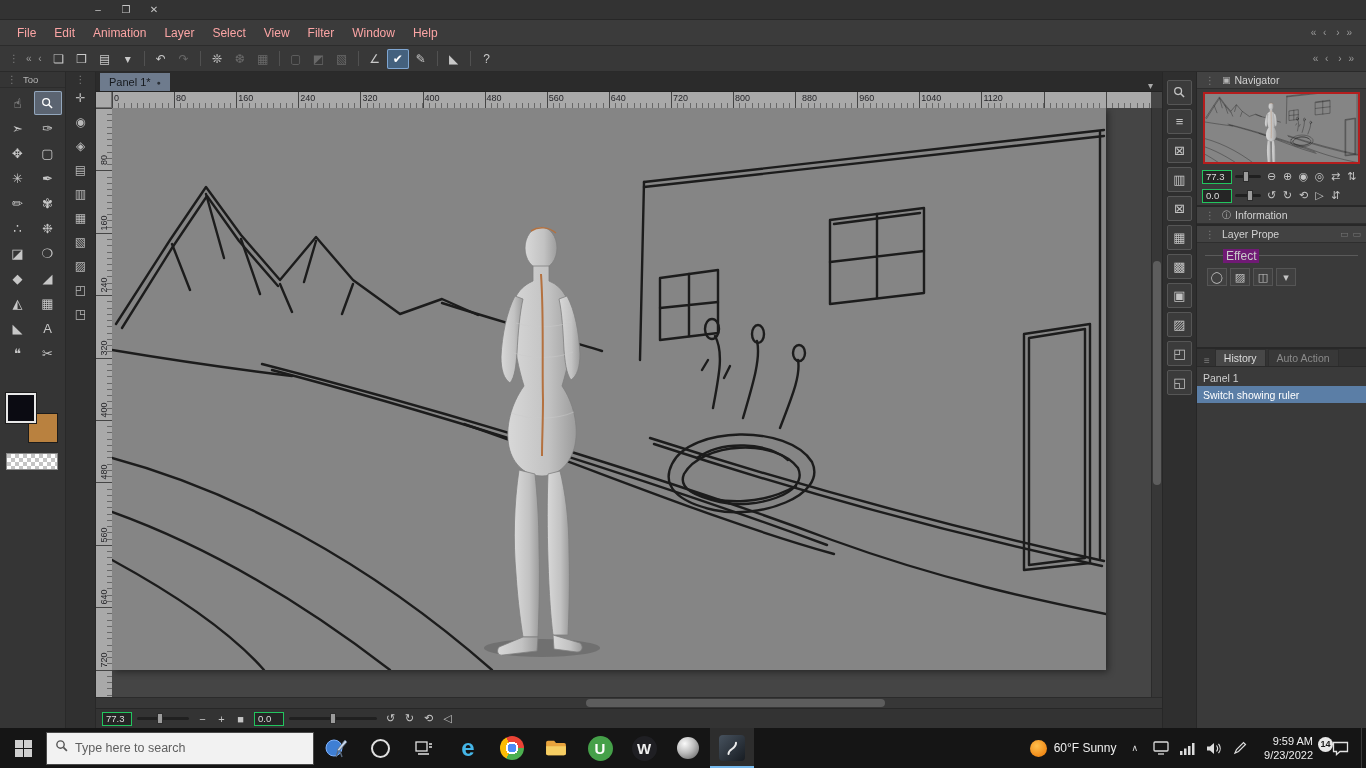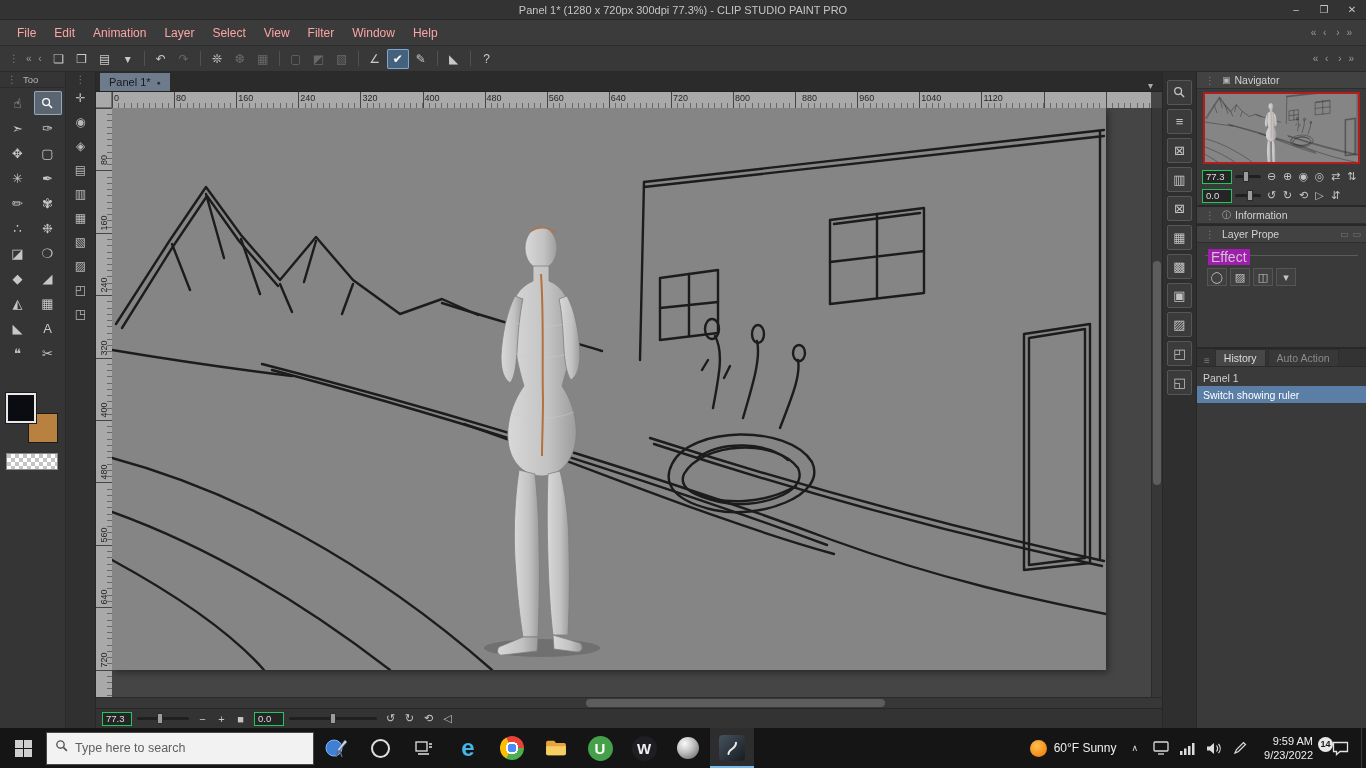--- a/index.html
+++ b/index.html
@@ -87,21 +87,21 @@
   .nav-row{display:flex;align-items:center;gap:3px;padding:2px 5px;}
   .nav-row .slider{width:26px;}
   .nicons{display:flex;gap:1px;}
   .nbtn{width:15px;height:15px;display:flex;align-items:center;justify-content:center;font-size:11px;color:#c5c5c5;}
   .info-body{padding:3px 6px 8px;font-size:9.5px;color:#c9c9c9;}
   .info-line{display:flex;gap:4px;margin-bottom:7px;white-space:nowrap;}
   .info-grid{display:grid;grid-template-columns:14px 44px 14px 44px;gap:7px 6px;align-items:center;}
   .dot-box{height:12px;border:1px dashed #7a7a7a;background:#343434;}
   .lp-body{padding:4px 8px 10px;min-height:104px;}
   .fieldset{border-top:1px solid #5a5a5a;position:relative;margin-top:8px;padding-top:10px;}
-  .fs-label{position:absolute;top:-7px;left:3px;background:#a21caf;padding:0 3px;font-size:14px;color:#c9c9c9;}
+  .fs-label{position:absolute;top:-7px;left:18px;background:#701a75;padding:0 3px;font-size:12px;color:#c9c9c9;}
   .lp-icons{display:flex;gap:3px;padding:2px;}
   .lbtn{width:20px;height:18px;border:1px solid #555;background:#404040;color:#c5c5c5;display:flex;align-items:center;justify-content:center;font-size:11px;}
   .hist-panel{flex:1;display:flex;flex-direction:column;border-bottom:none;}
   .ptabs{height:18px;display:flex;align-items:flex-end;background:#333;padding:0 4px;gap:2px;border-bottom:1px solid #2a2a2a;}
   .ptab{font-size:10.5px;padding:2px 8px;background:#474747;color:#ddd;border:1px solid #2e2e2e;border-bottom:none;}
   .ptab.dim{background:#383838;color:#8a8a8a;}
   .hist-list{flex:1;padding-top:2px;}
   .hrow{height:17px;display:flex;align-items:center;padding:0 6px;font-size:10.5px;color:#cfcfcf;}
   .hrow.sel{background:#5b7ea6;color:#fff;}
   
@@ -186,21 +186,20 @@
       </g>
       <path d="M404,215 C420,220 444,220 459,214 M402,245 C420,251 444,251 461,244 M399,305 C418,312 444,312 462,304" stroke="#c9c9c9" stroke-width="0.7" fill="none" opacity="0.7"></path>
       <path d="M429,166 C432,210 430,252 431,292 C431,314 430,332 430,348" fill="none" stroke="#b4713f" stroke-width="2"></path>
       <path d="M419,123 C427,118 437,119 444,125" fill="none" stroke="#b4713f" stroke-width="1.5"></path>
     </symbol>
   </defs>
 </svg>
 
 <div class="titlebar">
   <div class="tb-spacer"></div>
-  <div class="title">Panel 1* (1280 x 720px 300dpi 77.3%)  - CLIP STUDIO PAINT PRO</div>
   <div class="winbtns">
     <div class="wbtn">–</div>
     <div class="wbtn">❐</div>
     <div class="wbtn">✕</div>
   </div>
 </div>
 
 <div class="menubar">
   <div class="menu-items">
       <div class="menu-item">File</div>

